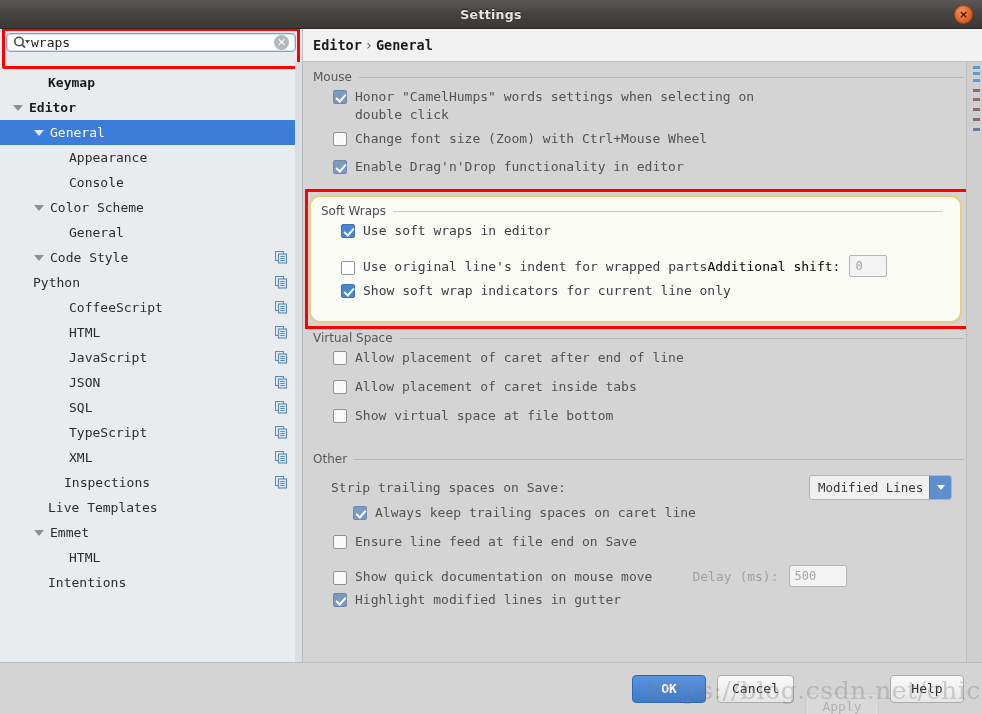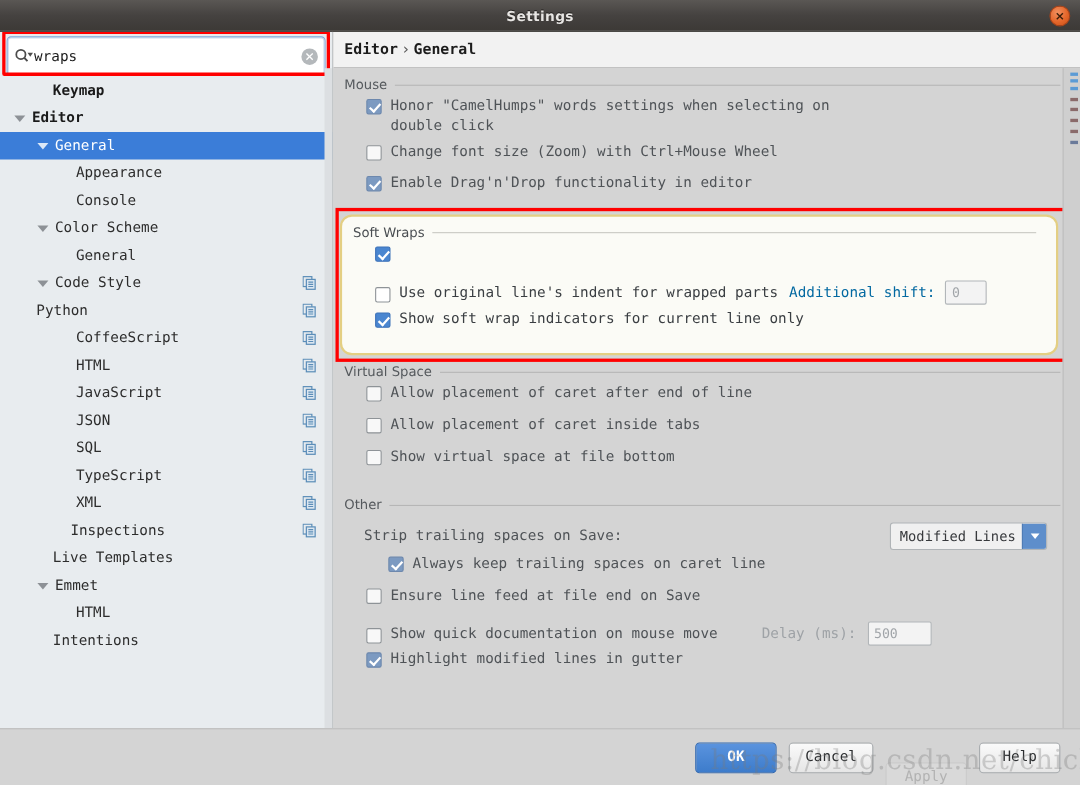--- a/index.html
+++ b/index.html
@@ -37,21 +37,21 @@
 
   
   .sidebar {
     position: absolute; left: 0; top: 29px; width: 303px; height: 633px;
     background: #e8ecef;
     border-right: 1px solid #b9bcbf;
     overflow: hidden;
   }
   .search-wrap { position: relative; height: 31px; margin: 4px 6px 3px 6px; }
   .search-box {
-    position: absolute; left: 0; top: 0; right: 0; height: 36px;
+    position: absolute; left: 0; top: 0; right: 0; height: 19px;
     background: #ffffff; border: 1px solid #7ea6d8; border-radius: 4px;
     box-shadow: inset 0 0 0 1px #cddcef;
     display: flex; align-items: center; padding: 0 6px;
   }
   .search-icon { width: 17px; height: 16px; flex: 0 0 auto; position: relative; }
   .search-icon svg { display: block; }
   .search-text {
     flex: 1 1 auto; font-size: 13px; color: #1a1a1a;
     font-family: "DejaVu Sans Mono", monospace; padding-left: 1px;
   }
@@ -143,21 +143,21 @@
   .softwraps-panel .group-header { color: #4a4e52; }
   .softwraps-panel .group-rule { background: #c9c9c4; }
   .softwraps-panel .opt-row { color: #3a3e42; }
   .softwraps-panel .cb { background: #ffffff; }
   .red-box {
     position: absolute; left: 0px; top: -6px; right: -7px; bottom: -6px;
     border: 3px solid #ff0000; pointer-events: none;
   }
 
   .shift-label {
-    font-size: 13px; color: #0369a1; margin-left: 10px; line-height: 18px;
+    font-size: 13px; color: #000000; line-height: 18px;
     font-family: "DejaVu Sans Mono", monospace;
   }
   .num-input {
     width: 38px; height: 22px; margin-left: 9px; margin-top: -2px;
     border: 1px solid #b2b6b9; background: #f3f3f3; border-radius: 2px;
     font-size: 12px; color: #a0a4a8; line-height: 20px; padding-left: 5px;
     font-family: "DejaVu Sans Mono", monospace; cursor: text;
   }
   .num-input.delay { width: 58px; margin-left: 0; }
 
@@ -431,20 +431,21 @@
       </div>
 
       <div class="softwraps-outer" style="margin-top:9px;">
         <div class="softwraps-panel">
           <div class="group-header">
             <span class="group-title">Soft Wraps</span>
             <span class="group-rule"></span>
           </div>
           <div class="opt-row" style="min-height:30px;">
             <span class="cb checked bright"></span>
+            <span class="opt-label">Use soft wraps in editor</span>
           </div>
           <div class="opt-row row-flex" style="min-height:30px;align-items:center;">
             <span class="cb"></span>
             <span class="opt-label">Use original line's indent for wrapped parts</span>
             <span class="shift-label">Additional shift:</span>
             <span class="num-input">0</span>
           </div>
           <div class="opt-row" style="min-height:30px;">
             <span class="cb checked bright"></span>
             <span class="opt-label">Show soft wrap indicators for current line only</span>

